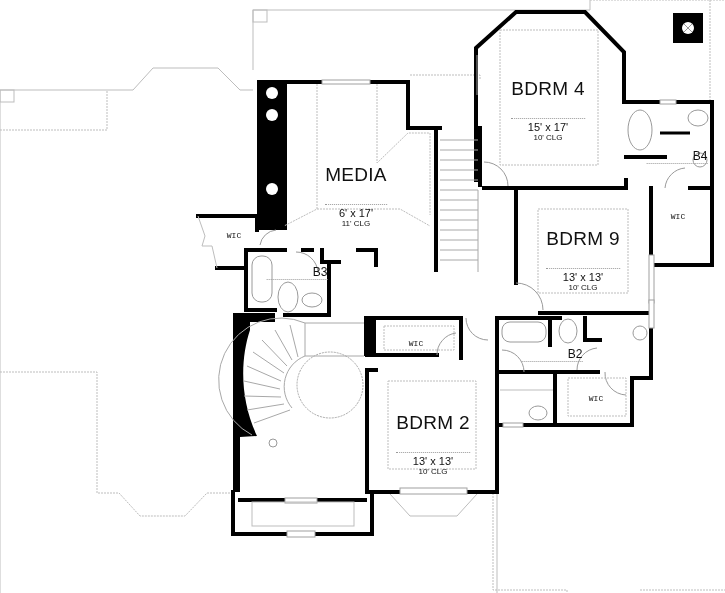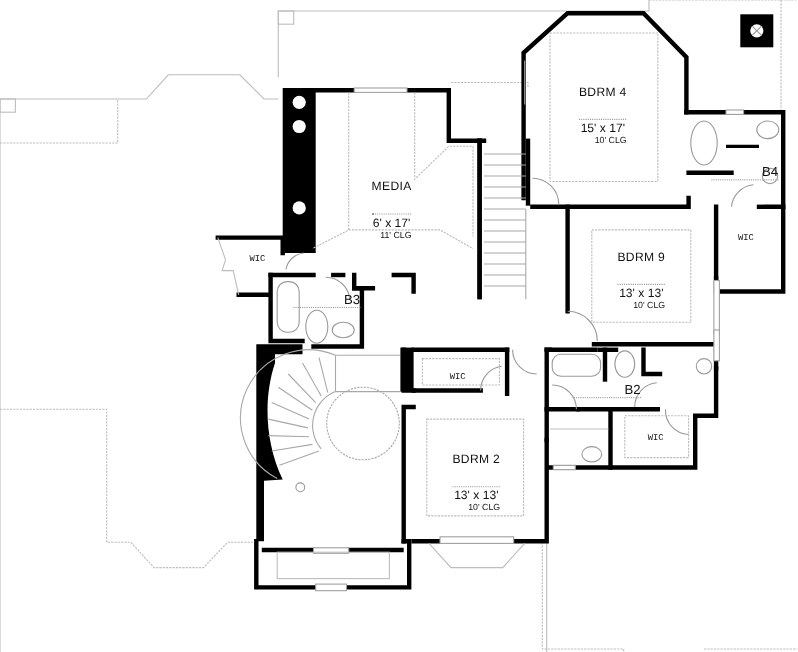--- a/index.html
+++ b/index.html
@@ -8,23 +8,23 @@
   .roof { fill: none; stroke: #bdbdbd; stroke-width: 1; }
   .dash { fill: none; stroke: #bdbdbd; stroke-width: 1; stroke-dasharray: 2 1; }
   .wall { fill: none; stroke: #000; stroke-width: 4; stroke-linecap: square; }
   .wallthin { fill: none; stroke: #000; stroke-width: 3; }
   .solid { fill: #000; stroke: none; }
   .fixture { fill: #fff; stroke: #9a9a9a; stroke-width: 1; }
   .door { fill: none; stroke: #9a9a9a; stroke-width: 1; }
   .stair { fill: none; stroke: #a8a8a8; stroke-width: 1; }
   .win { fill: #fff; stroke: #a0a0a0; stroke-width: 1; }
   .label { position: absolute; text-align: center; color: #111; white-space: nowrap; transform: translateX(-50%); }
-  .room-name { font-size: 11px; letter-spacing: 0.3px; }
+  .room-name { font-size: 19px; letter-spacing: 0.3px; }
   .room-dim { font-size: 11px; margin-top: 18px; border-top: 1px dotted #999; padding-top: 2px; }
-  .room-clg { font-size: 8px; text-align: right; }
+  .room-clg { font-size: 8px; }
   .small { font-size: 8px; font-family: Liberation Mono, monospace; }
   .bath { font-size: 12px; border-bottom: 1px dotted #999; padding-left: 46px; }
 </style>
 </head>
 <body>
 
 <svg id="plan" viewBox="0 0 725 593" xmlns="http://www.w3.org/2000/svg">
 
   <g>
     <polyline class="roof" points="253,70 253,10 590,10 590,0"></polyline>

